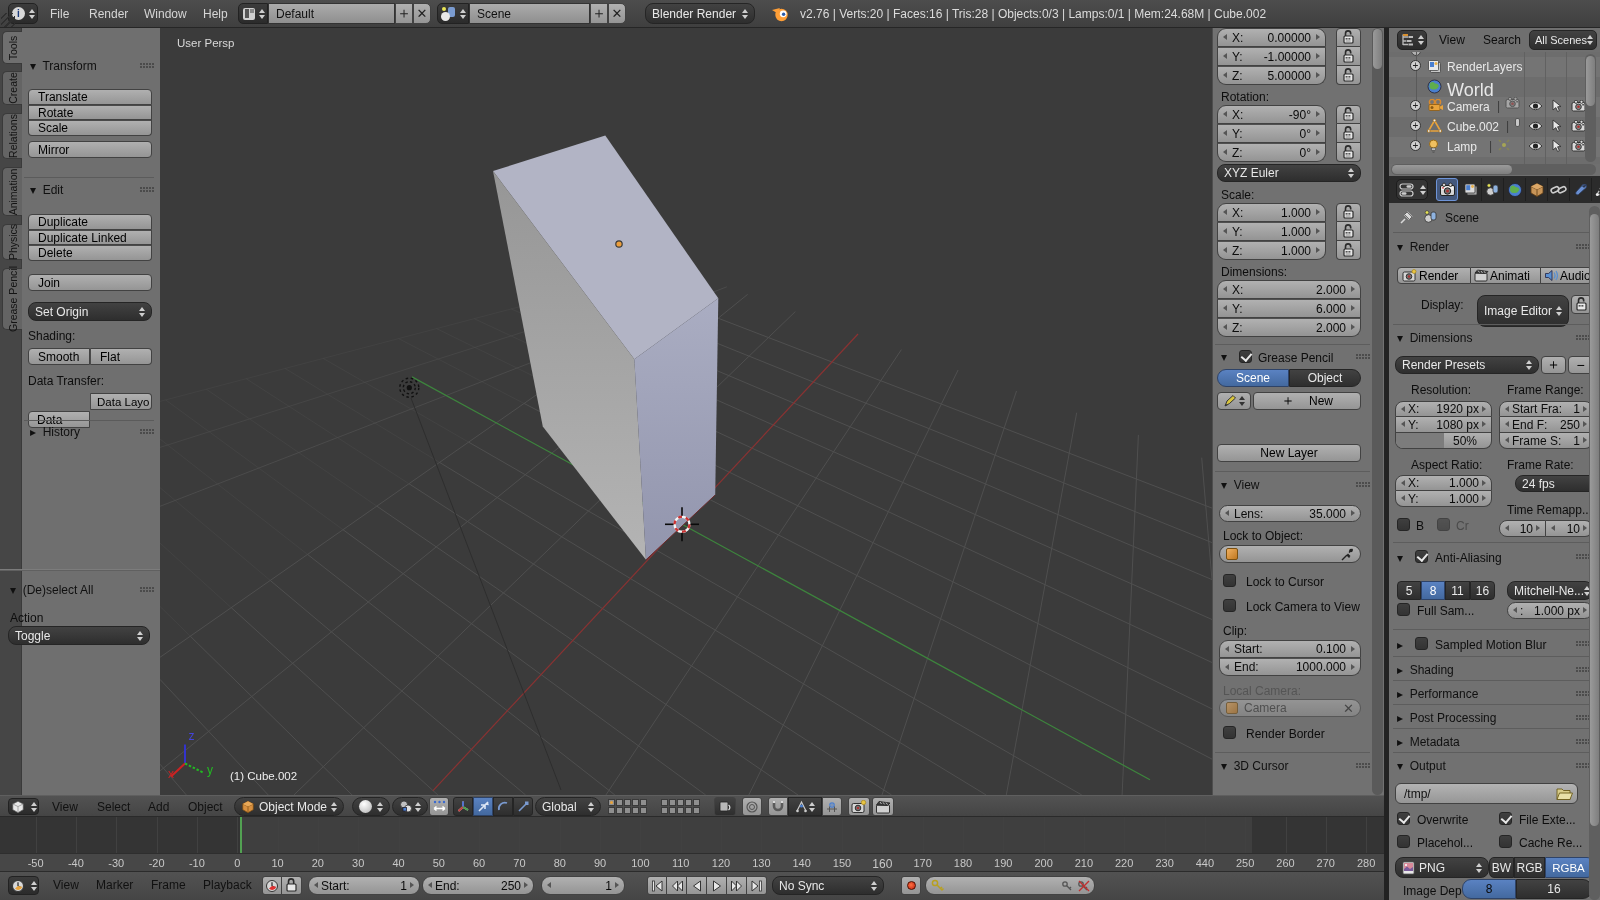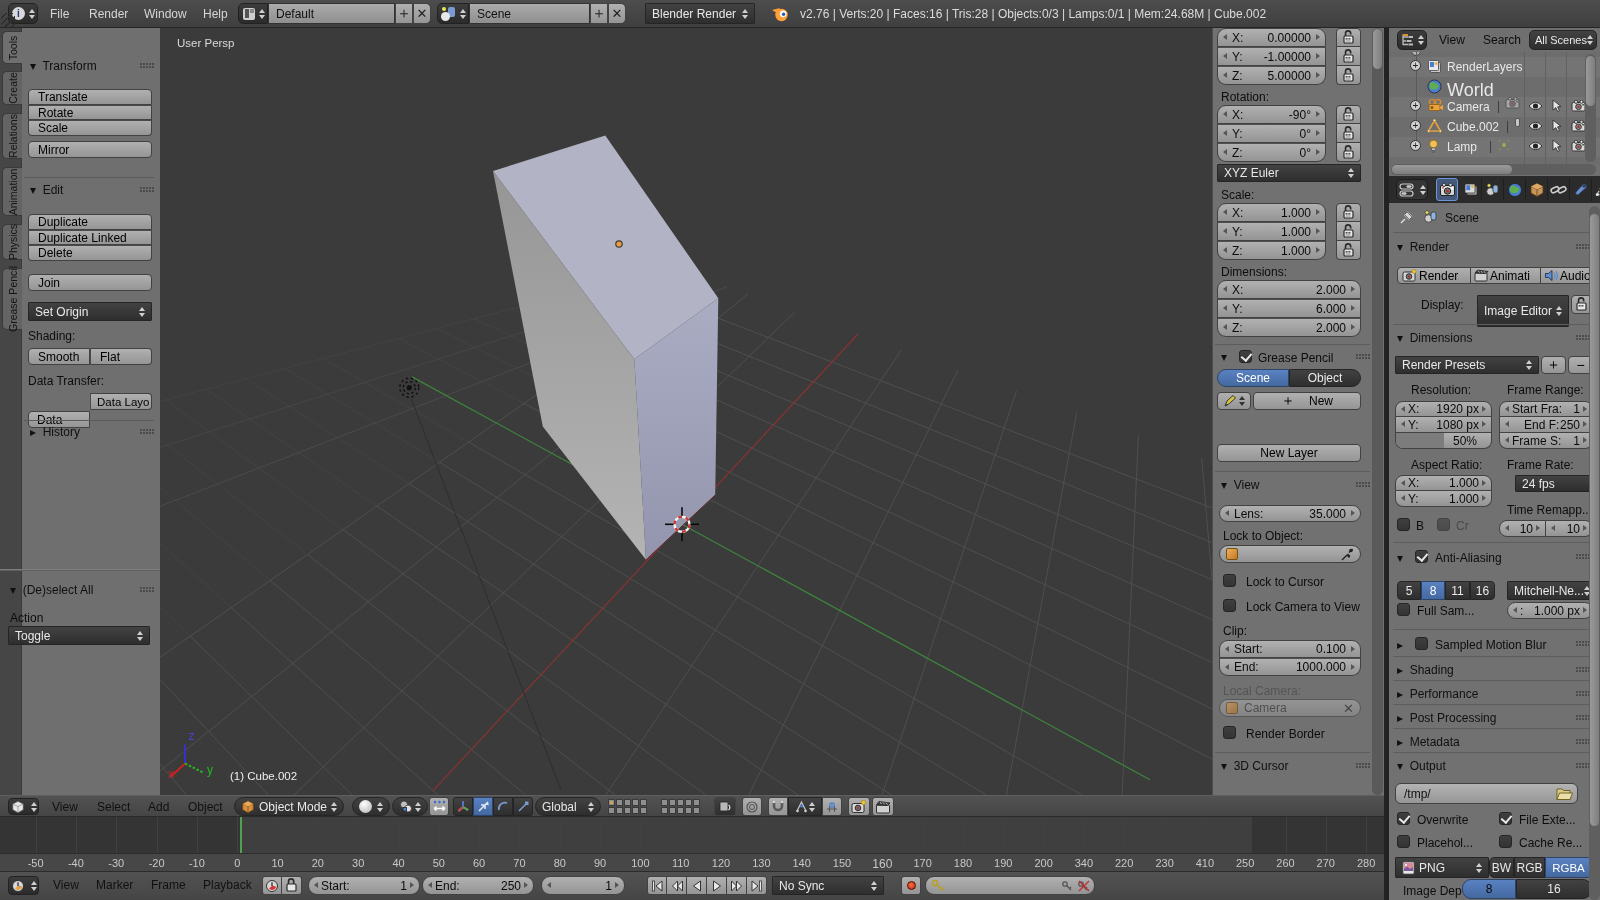--- a/index.html
+++ b/index.html
@@ -2,21 +2,21 @@
 <html><head><meta charset="utf-8"><style>
 *{margin:0;padding:0;box-sizing:border-box}
 html,body{width:1600px;height:900px;overflow:hidden;background:#000}
 body,input,button{font-family:"Liberation Sans",sans-serif;font-size:12px}
 #page{position:relative;width:1600px;height:900px;background:#727272}
 .abs{position:absolute}
 
 .btn{background:linear-gradient(#b0b0b0,#959595);border:1px solid #424242;border-radius:4px;
  color:#000;display:flex;align-items:center;justify-content:center;font-size:12px;white-space:nowrap;overflow:hidden}
 .btn.lft{justify-content:flex-start;padding-left:8px}
-.dd{background:linear-gradient(#424242,#2e2e2e);border:1px solid #252525;border-radius:1px;
+.dd{background:linear-gradient(#424242,#2e2e2e);border:1px solid #252525;border-radius:8px;
  color:#e8e8e8;display:flex;align-items:center;font-size:12px;padding:0 6px;white-space:nowrap;overflow:hidden}
 .num{background:linear-gradient(#b1b1b1,#949494);border:1px solid #424242;border-radius:9px;
  color:#0a0a0a;display:flex;align-items:center;font-size:12px;white-space:nowrap;overflow:hidden}
 .num .lab{margin-left:14px}
 .num .val{margin-left:auto;margin-right:14px}
 .ar{width:0;height:0;display:inline-block}
 .arud{display:inline-flex;flex-direction:column;gap:2px;margin-left:auto}
 .arud i{width:0;height:0;border-left:3.5px solid transparent;border-right:3.5px solid transparent}
 .arud i.u{border-bottom:4px solid #cfcfcf}
 .arud i.d{border-top:4px solid #cfcfcf}
@@ -764,21 +764,21 @@
         <span style="position:absolute;right:14px;top:1px;color:#0a0a0a">50%</span>
       </div>
 <div class="abs num" style="left:110px;top:225px;width:94px;height:16px;border-radius:8px 8px 0 0;">
         <i class="ar arl"></i>
         <span class="lab" style="margin-left:12px">Start Fra:</span>
         <span class="val" style="margin-right:12px">1</span>
         <i class="ar arr"></i>
       </div>
 <div class="abs num" style="left:110px;top:241px;width:94px;height:16px;border-radius:0; border-top:none;">
         <i class="ar arl"></i>
-        <span class="lab" style="margin-left:24px">End F:</span>
+        <span class="lab" style="margin-left:12px">End F:</span>
         <span class="val" style="margin-right:12px">250</span>
         <i class="ar arr"></i>
       </div>
 <div class="abs num" style="left:110px;top:257px;width:94px;height:16px;border-radius:0 0 8px 8px; border-top:none;">
         <i class="ar arl"></i>
         <span class="lab" style="margin-left:12px">Frame S:</span>
         <span class="val" style="margin-right:12px">1</span>
         <i class="ar arr"></i>
       </div>
 <div class="abs lab" style="left:22px;top:282px">Aspect Ratio:</div>
@@ -1115,24 +1115,24 @@
         <span style="position:absolute;left:660.7px;top:3px;width:40px;text-align:center;color:#c8c8c8;font-size:11px">110</span>
         <span style="position:absolute;left:701.0px;top:3px;width:40px;text-align:center;color:#c8c8c8;font-size:11px">120</span>
         <span style="position:absolute;left:741.4px;top:3px;width:40px;text-align:center;color:#c8c8c8;font-size:11px">130</span>
         <span style="position:absolute;left:781.7px;top:3px;width:40px;text-align:center;color:#c8c8c8;font-size:11px">140</span>
         <span style="position:absolute;left:822.0px;top:3px;width:40px;text-align:center;color:#c8c8c8;font-size:11px">150</span>
         <span style="position:absolute;left:862.3px;top:3px;width:40px;text-align:center;color:#c8c8c8;font-size:12px">160</span>
         <span style="position:absolute;left:902.6px;top:3px;width:40px;text-align:center;color:#c8c8c8;font-size:11px">170</span>
         <span style="position:absolute;left:943.0px;top:3px;width:40px;text-align:center;color:#c8c8c8;font-size:11px">180</span>
         <span style="position:absolute;left:983.3px;top:3px;width:40px;text-align:center;color:#c8c8c8;font-size:11px">190</span>
         <span style="position:absolute;left:1023.6px;top:3px;width:40px;text-align:center;color:#c8c8c8;font-size:11px">200</span>
-        <span style="position:absolute;left:1063.9px;top:3px;width:40px;text-align:center;color:#c8c8c8;font-size:11px">340</span>
+        <span style="position:absolute;left:1063.9px;top:3px;width:40px;text-align:center;color:#c8c8c8;font-size:11px">210</span>
         <span style="position:absolute;left:1104.2px;top:3px;width:40px;text-align:center;color:#c8c8c8;font-size:11px">220</span>
         <span style="position:absolute;left:1144.6px;top:3px;width:40px;text-align:center;color:#c8c8c8;font-size:11px">230</span>
-        <span style="position:absolute;left:1184.9px;top:3px;width:40px;text-align:center;color:#c8c8c8;font-size:11px">410</span>
+        <span style="position:absolute;left:1184.9px;top:3px;width:40px;text-align:center;color:#c8c8c8;font-size:11px">440</span>
         <span style="position:absolute;left:1225.2px;top:3px;width:40px;text-align:center;color:#c8c8c8;font-size:11px">250</span>
         <span style="position:absolute;left:1265.5px;top:3px;width:40px;text-align:center;color:#c8c8c8;font-size:11px">260</span>
         <span style="position:absolute;left:1305.8px;top:3px;width:40px;text-align:center;color:#c8c8c8;font-size:11px">270</span>
         <span style="position:absolute;left:1346.2px;top:3px;width:40px;text-align:center;color:#c8c8c8;font-size:11px">280</span>
       </div>
 <div class="abs" style="left:0;top:54px;width:1384px;height:29px;background:linear-gradient(#525252,#454545);border-top:1px solid #2c2c2c">
 <div class="abs" style="left:8px;top:4px;width:31px;height:19px;background:linear-gradient(#3c3c3c,#2b2b2b);border:1px solid #222;border-radius:4px;display:flex;align-items:center">
           <svg width="14" height="14" viewBox="0 0 14 14" style="margin-left:2px">
             <circle cx="7" cy="7" r="5.5" fill="#d8d8d8" stroke="#333" stroke-width="1"></circle>
             <path d="M7 7 L7 3.2 M7 7 L9.8 8.5" stroke="#333" stroke-width="1.3"></path>

